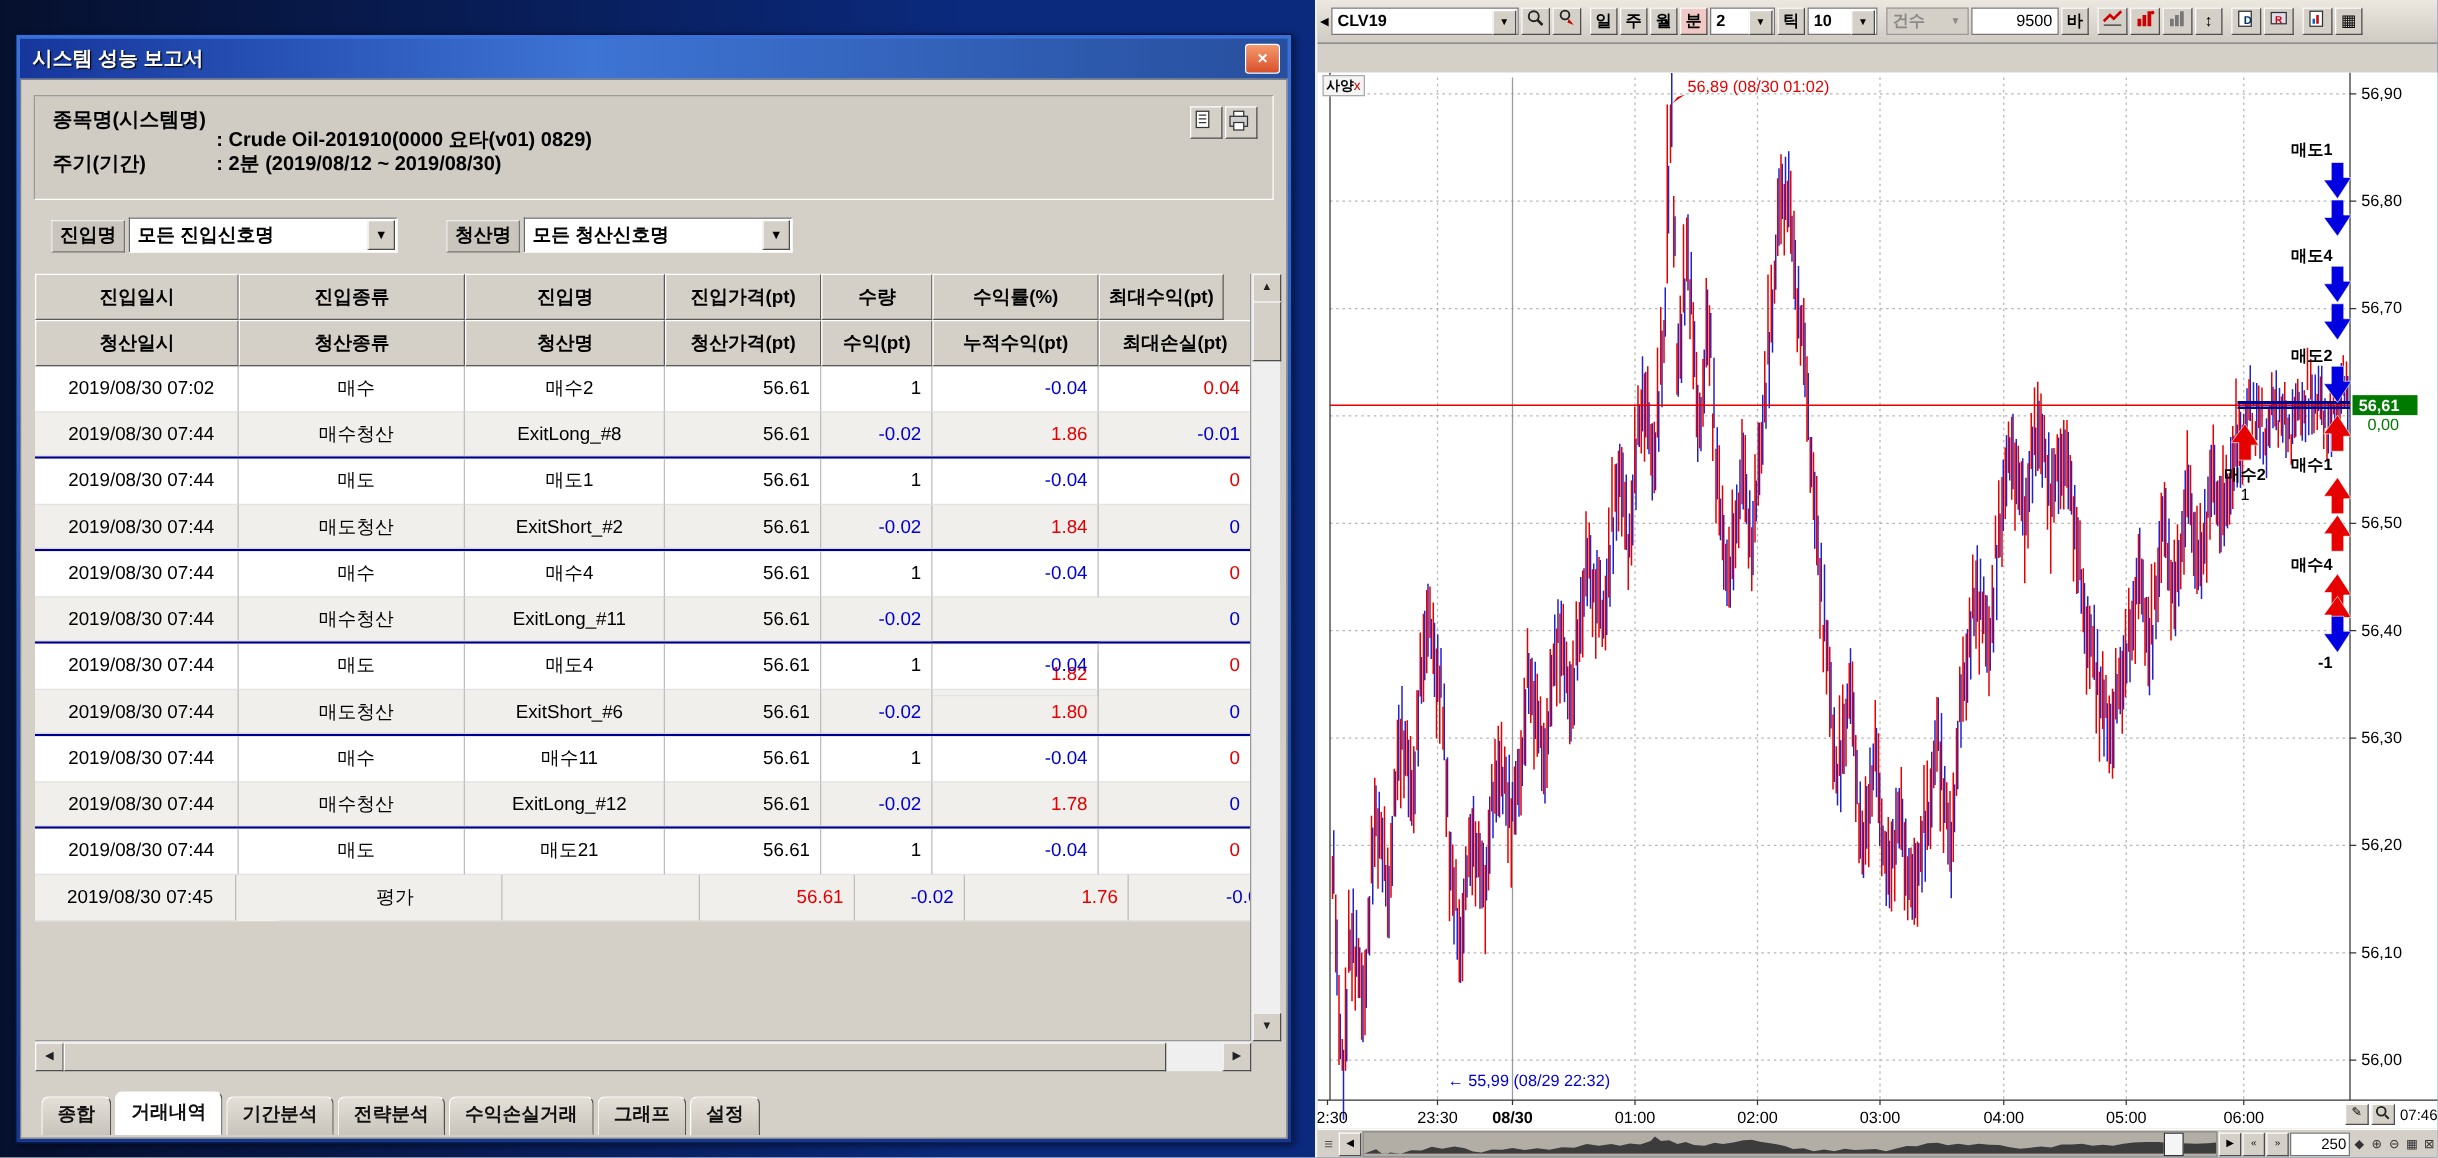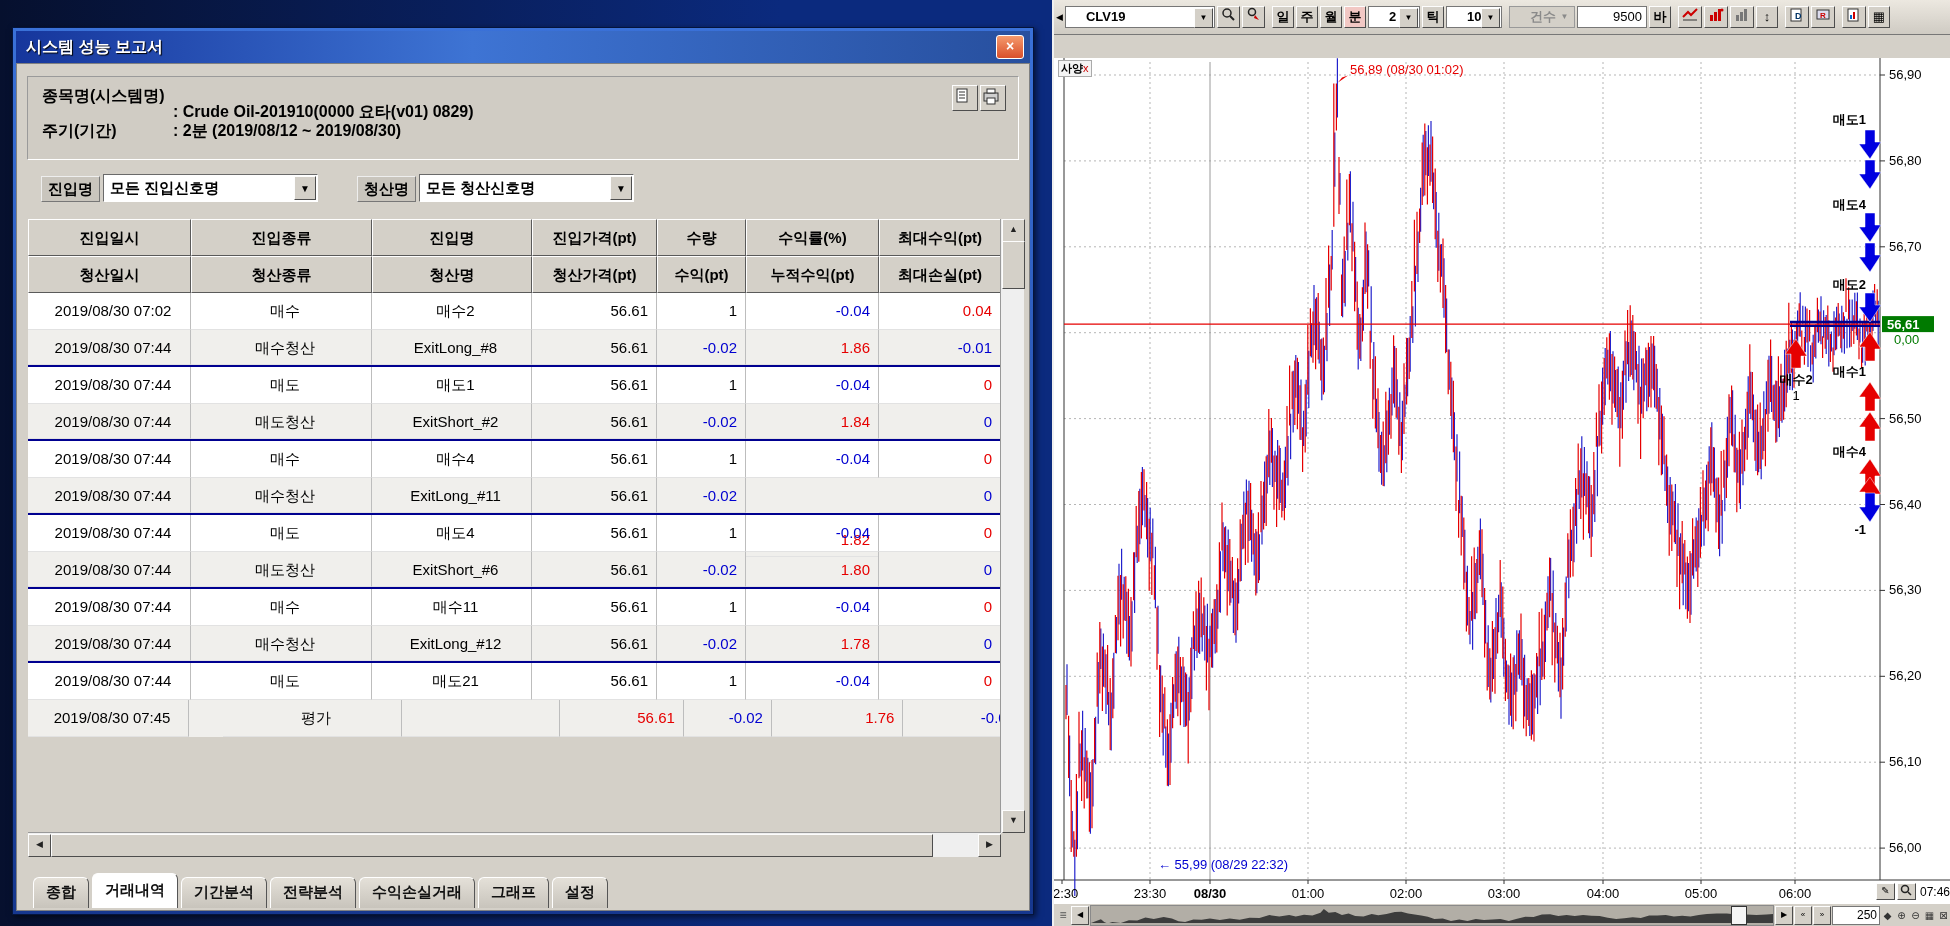--- a/index.html
+++ b/index.html
@@ -58,21 +58,21 @@
     background:linear-gradient(180deg,#909090,#2a2a2a);border:1px solid #111;
     clip-path:polygon(0 0,96% 0,100% 100%,0 100%);}
   #rw-tab .t{position:absolute;left:8px;top:3px;}
   #rw-tab .x{position:absolute;right:18px;top:2px;font-weight:bold;font-size:13px;color:#fff;background:#555;padding:0 3px;border:1px solid #999;}
   .winctl{position:absolute;top:4px;width:17px;height:15px;font-size:8px;line-height:13px;text-align:center;}
   #rw-toolbar{position:relative;height:34px;background:linear-gradient(180deg,#ece8e0,#cfcbc3);border-bottom:1px solid #777;
     display:flex;align-items:center;padding:0 2px;gap:2px;}
   .tb-sep{width:3px;height:22px;}
   .tb-btn{height:22px;min-width:22px;box-sizing:border-box;text-align:center;line-height:20px;font-size:13px;font-weight:bold;padding:0 3px;}
   .tb-btn.pink{background:#f2c8c4;}
-  .tb-combo{height:22px;background:#fff;border:1px solid #777;box-sizing:border-box;position:relative;font-size:13px;font-weight:bold;line-height:20px;padding-left:20px;}
+  .tb-combo{height:22px;background:#fff;border:1px solid #777;box-sizing:border-box;position:relative;font-size:13px;font-weight:bold;line-height:20px;padding-left:4px;}
   .tb-combo .a{position:absolute;right:1px;top:1px;width:17px;height:18px;text-align:center;font-size:8px;line-height:18px;}
   .tb-combo.dis{background:#d4d0c8;color:#8a8a8a;border-color:#999;}
   .tb-input{height:22px;background:#fff;border:1px solid #777;box-sizing:border-box;font-size:13px;text-align:right;padding:0 4px;line-height:20px;}
   #chart-wrap{position:absolute;left:0;top:58px;width:898px;height:845px;background:#fff;}
   #overlay-tag{position:absolute;left:4px;top:2px;font-size:11px;background:#f4f4f4;border:1px solid #aaa;padding:0 2px;z-index:5;}
   #overlay-tag b{color:#000;}
   #axis-tools{position:absolute;right:2px;bottom:3px;display:flex;align-items:center;gap:2px;z-index:6;}
   #axis-time{font-size:12px;color:#000;margin-left:2px;}
   .sq-btn{width:17px;height:15px;font-size:10px;line-height:13px;text-align:center;}
   #navigator{position:absolute;left:0;top:903px;width:898px;height:23px;background:#d4d0c8;border-top:1px solid #fff;
@@ -129,21 +129,21 @@
     </div>
     <div id="trade-table">
       <div id="thead">
           <div class="hrow">
             <div class="hcell" style="width: 163px;">진입일시</div>
             <div class="hcell" style="width: 181px;">진입종류</div>
             <div class="hcell" style="width: 160px;">진입명</div>
             <div class="hcell" style="width: 125px;">진입가격(pt)</div>
             <div class="hcell" style="width: 89px;">수량</div>
             <div class="hcell" style="width: 133px; text-align: center;">수익률(%)</div>
-            <div class="hcell" style="width: 122px;">최대수익(pt)</div>
+            <div class="hcell" style="width: 100px;">최대수익(pt)</div>
           </div>
           <div class="hrow">
             <div class="hcell" style="width: 163px;">청산일시</div>
             <div class="hcell" style="width: 181px;">청산종류</div>
             <div class="hcell" style="width: 160px;">청산명</div>
             <div class="hcell" style="width: 125px;">청산가격(pt)</div>
             <div class="hcell" style="width: 89px;">수익(pt)</div>
             <div class="hcell" style="width: 133px;">누적수익(pt)</div>
             <div class="hcell" style="width: 122px;">최대손실(pt)</div>
           </div>

